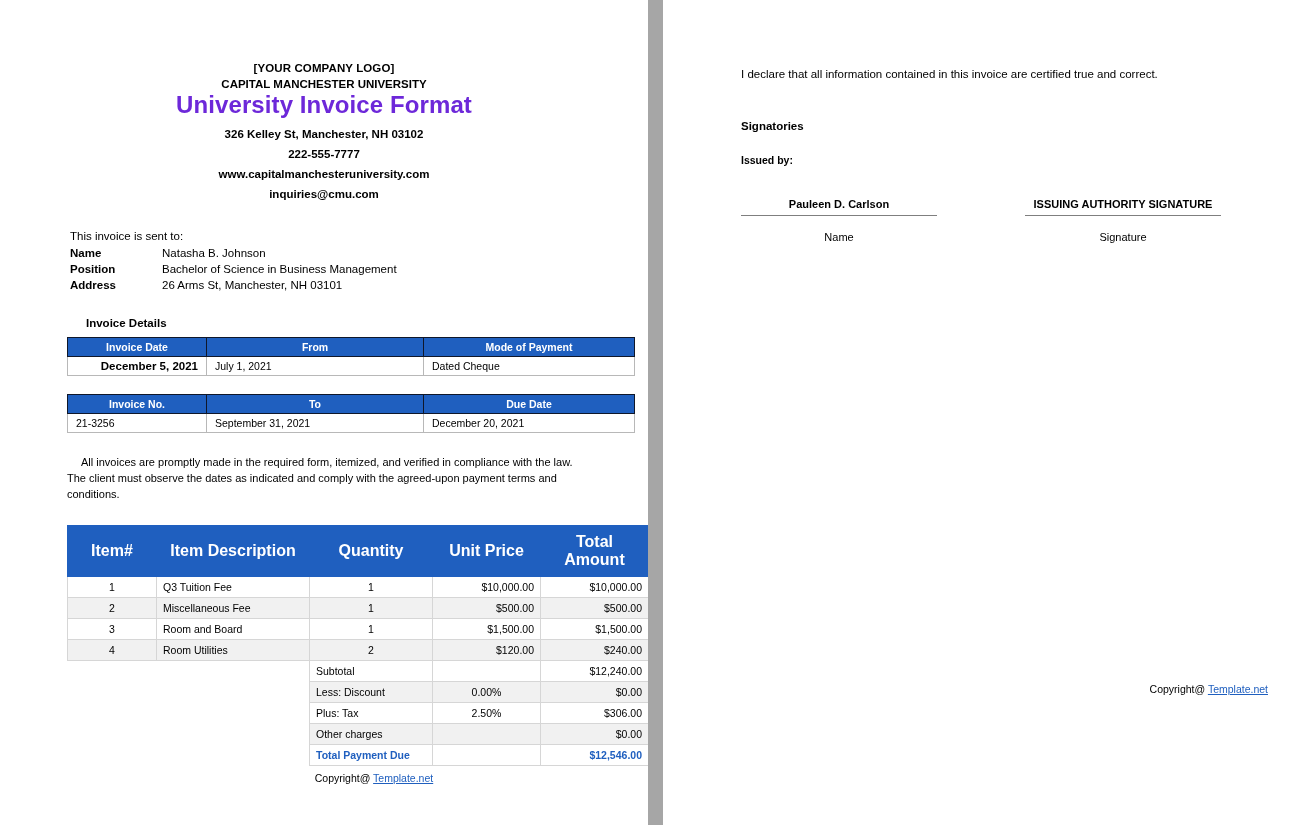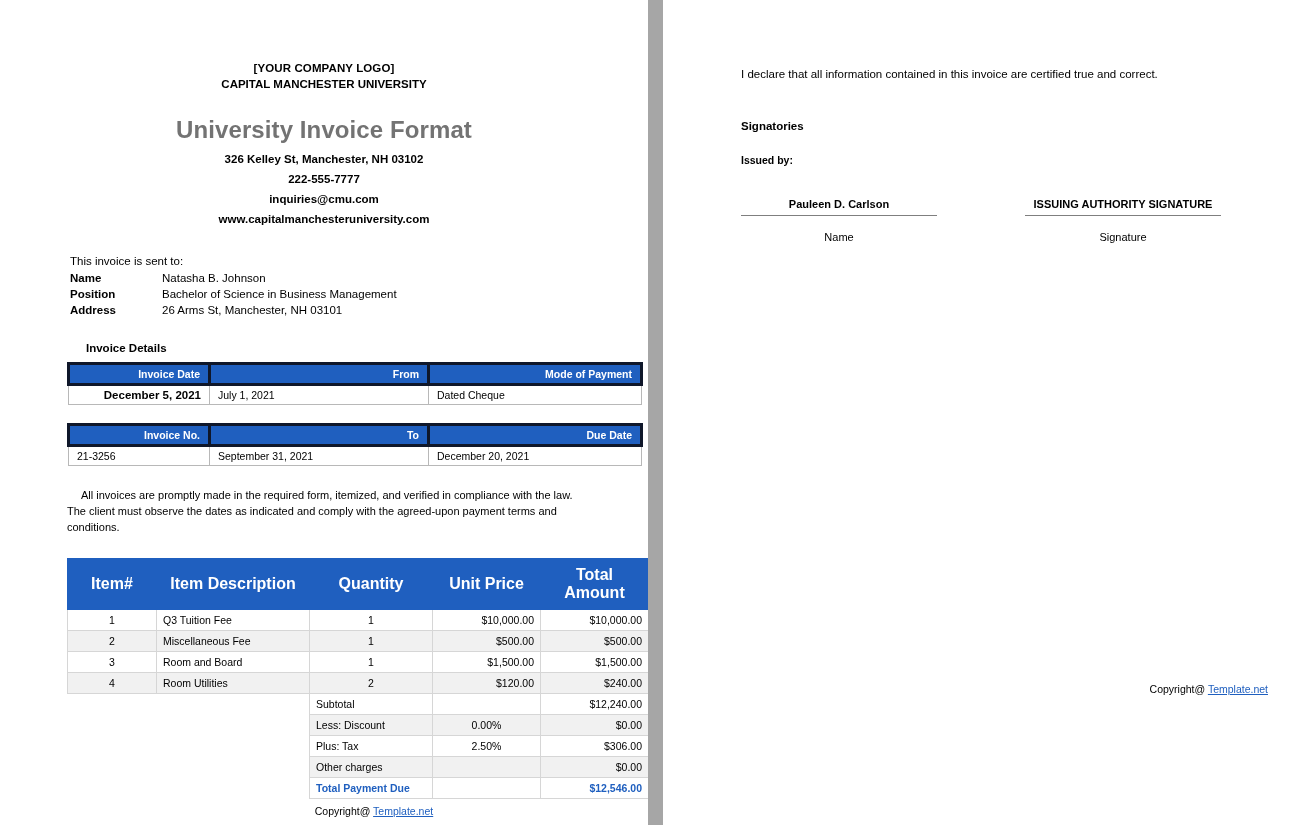--- a/index.html
+++ b/index.html
@@ -50,22 +50,22 @@
     letter-spacing: 0.1px;
   }
   .company-name {
     font-size: 11.5px;
     font-weight: bold;
     margin-top: 4px;
   }
   .doc-title {
     font-size: 24px;
     font-weight: bold;
-    color: #737373;
-    margin-top: 26px;
+    color: #6d28d9;
+    margin-top: 1px;
     letter-spacing: 0.1px;
   }
   .addr-line {
     font-size: 11.5px;
     font-weight: bold;
     margin-top: 9px;
   }
   .addr-line.small {
     margin-top: 8px;
   }
@@ -102,23 +102,23 @@
     margin-top: 8px;
     border-collapse: collapse;
     width: 516px;
     table-layout: fixed;
   }
   .blue-table th {
     background: #1f5fbf;
     color: #ffffff;
     font-size: 10.5px;
     font-weight: bold;
-    text-align: right;
+    text-align: center;
     padding: 3px 8px;
-    border: 3px solid #0f172a;
+    border: 1px solid #0f172a;
   }
   .blue-table td {
     font-size: 10.5px;
     padding: 3px 8px;
     border: 1px solid #b8b8b8;
     background: #ffffff;
   }
   .blue-table td.emph {
     font-size: 11.5px;
     font-weight: bold;
@@ -257,22 +257,22 @@
 <div class="page-wrap">
 
   <div class="page-left">
 
     <div class="header-block">
       <div class="company-logo">[YOUR COMPANY LOGO]</div>
       <div class="company-name">CAPITAL MANCHESTER UNIVERSITY</div>
       <div class="doc-title">University Invoice Format</div>
       <div class="addr-line">326 Kelley St, Manchester, NH 03102</div>
       <div class="addr-line small">222-555-7777</div>
+      <div class="addr-line small">www.capitalmanchesteruniversity.com</div>
       <div class="addr-line small">inquiries@cmu.com</div>
-      <div class="addr-line small">www.capitalmanchesteruniversity.com</div>
     </div>
 
     <div class="sent-block">
       <div class="sent-title">This invoice is sent to:</div>
       <div class="sent-row">
         <div class="sent-label">Name</div>
         <div class="sent-value">Natasha B. Johnson</div>
       </div>
       <div class="sent-row">
         <div class="sent-label">Position</div>

